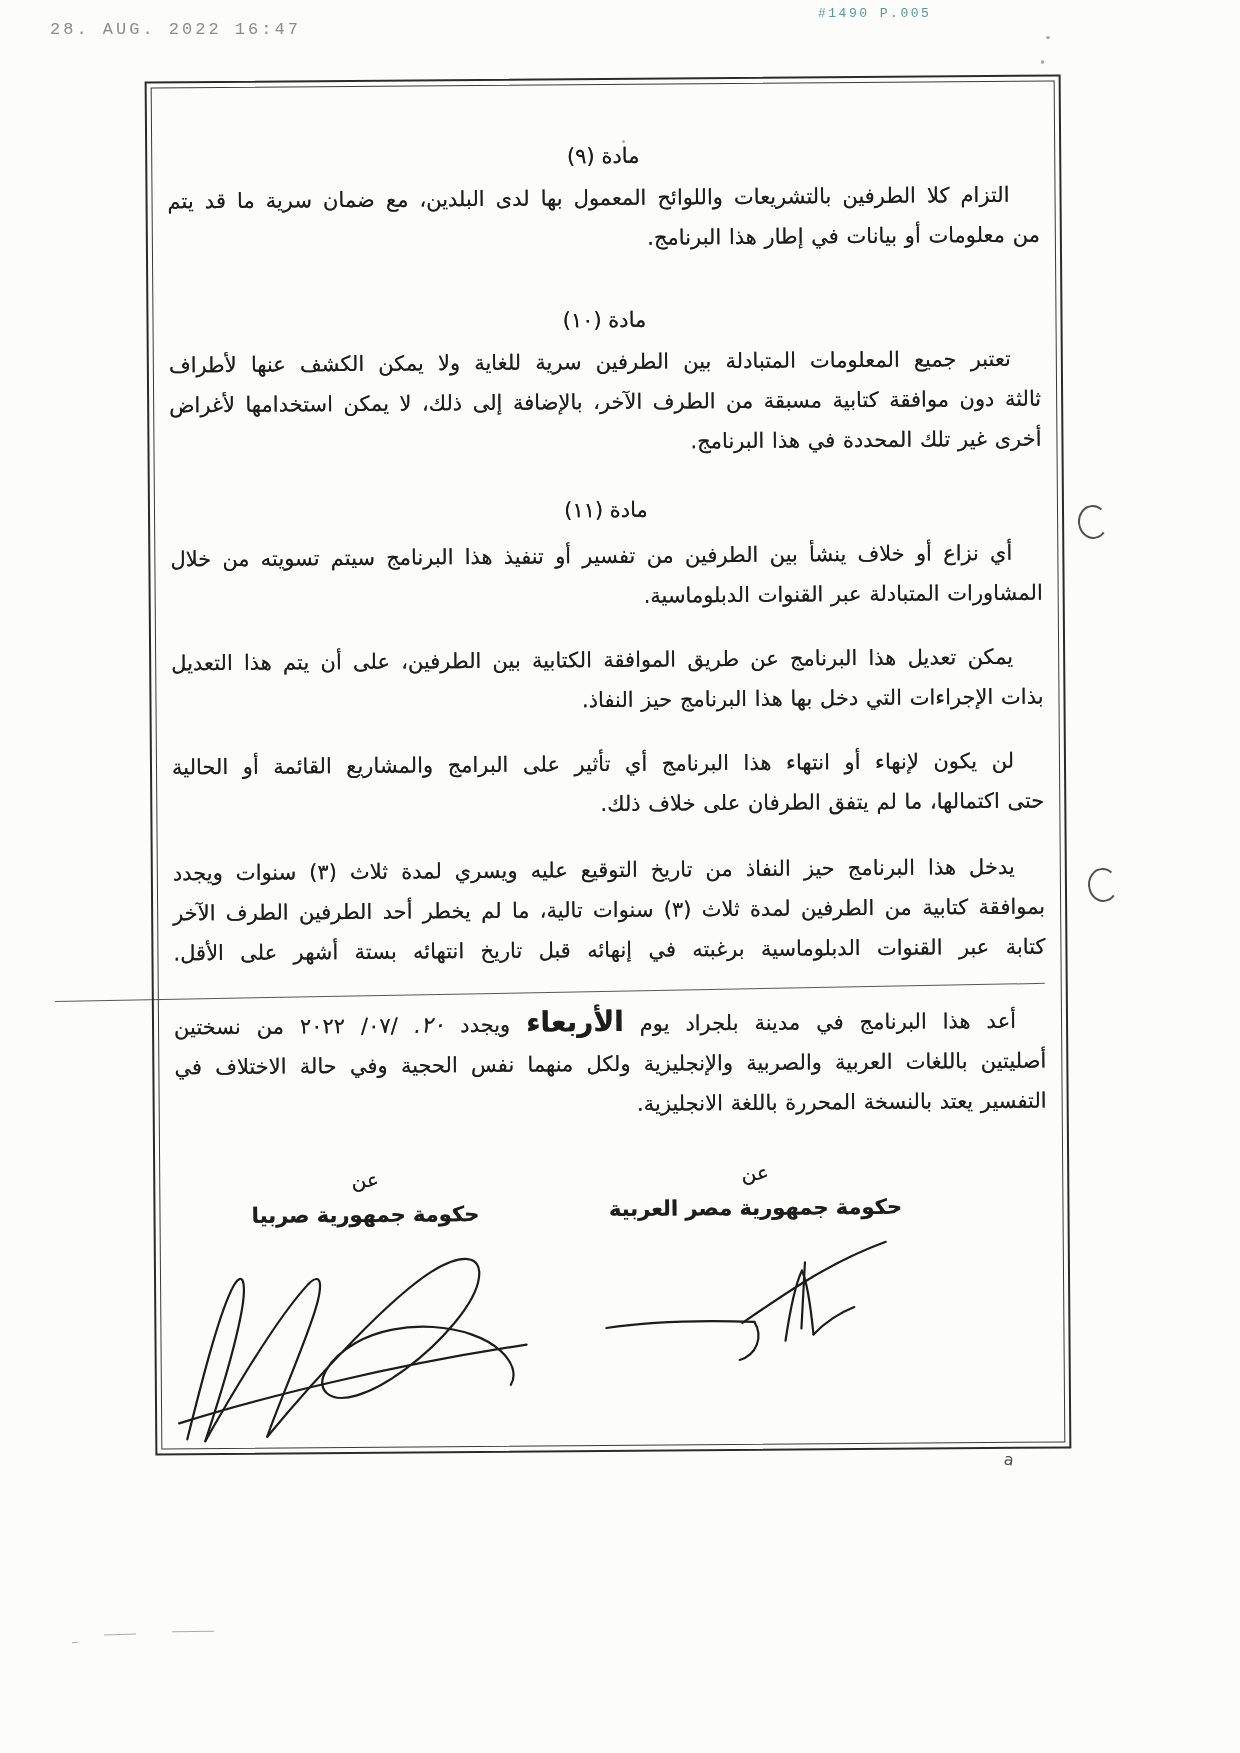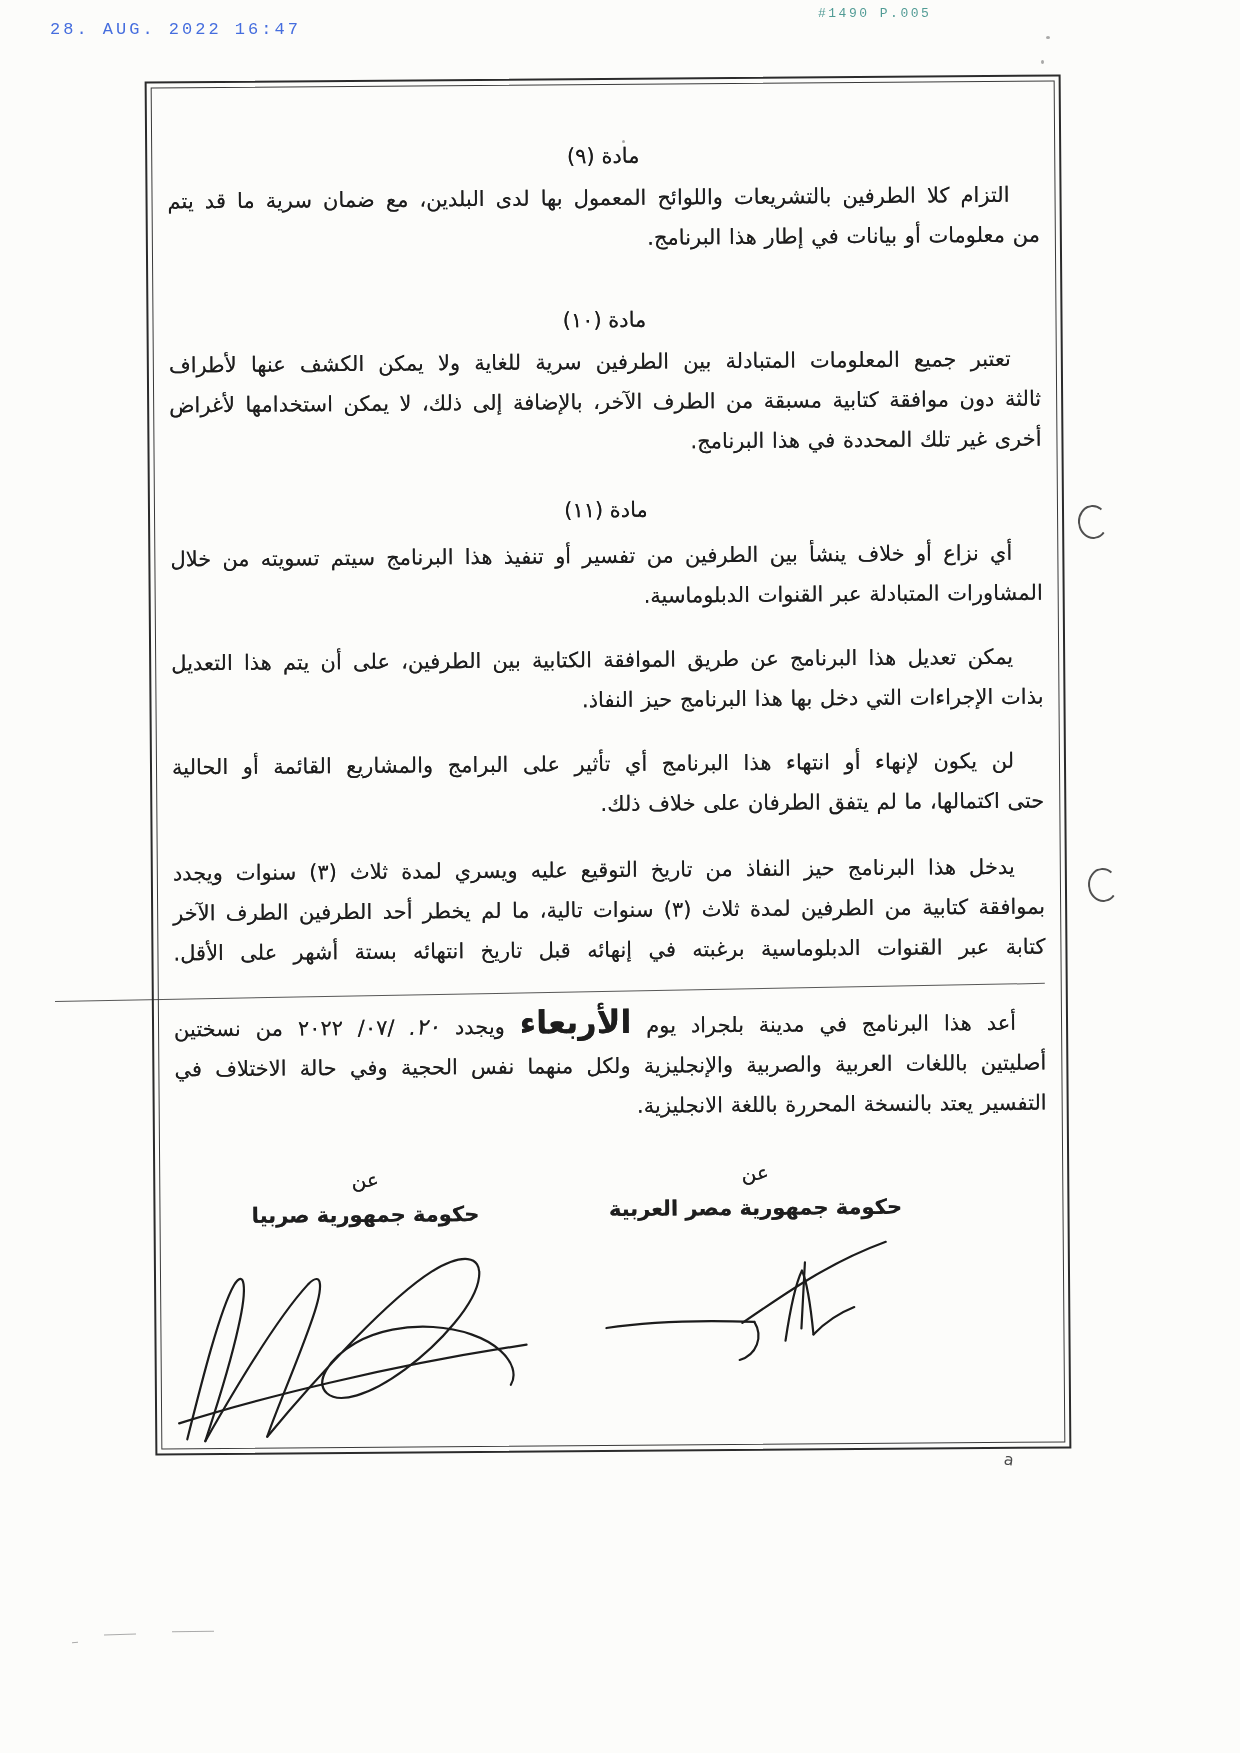--- a/index.html
+++ b/index.html
@@ -5,21 +5,21 @@
   html,body { margin:0; padding:0; background:#e9e9e7; }
   .page {
     position:relative; width:1240px; height:1753px; margin:0 auto;
     background:#fcfcfa; overflow:hidden;
     font-family:"DejaVu Sans", sans-serif; color:#1e1e1e;
   }
   
   .fax-datetime {
     position:absolute; left:50px; top:20px;
     font-family:"Liberation Mono","DejaVu Sans Mono",monospace;
-    font-size:17px; letter-spacing:3px; color:#1d4ed8; opacity:.82;
+    font-size:17px; letter-spacing:3px; color:#737373; opacity:.82;
   }
   .fax-pageref {
     position:absolute; left:818px; top:6px;
     font-family:"Liberation Mono","DejaVu Sans Mono",monospace;
     font-size:13px; letter-spacing:2.5px; color:#0f766e; opacity:.72;
   }
   
   .frame {
     position:absolute; left:150px; top:78px; width:912px; height:1370px;
     border:2.5px solid #2b2b2b;
@@ -36,21 +36,21 @@
     text-shadow:0 0 .6px rgba(25,25,25,.8);
   }
   .para {
     position:absolute; right:20px; left:20px; direction:rtl;
     font-size:21px; line-height:40px; color:#1d1d1d;
     text-shadow:0 0 .6px rgba(25,25,25,.75); word-spacing:1px;
   }
   .line       { text-align:right; }
   .line.full  { text-align:justify; text-align-last:justify; }
   .line.first { padding-right:30px; }
-  .day-word   { font-weight:bold; font-size:32px;margin-top:48px; }
+  .day-word   { font-weight:bold; font-size:28px;margin-top:48px; }
   .day-num    { font-size:22px; font-style:italic; display:inline-block; transform:rotate(-2deg); }
   
   .sig-col { position:absolute; text-align:center; direction:rtl;
              text-shadow:0 0 .6px rgba(25,25,25,.75); }
   .sig-col .on-behalf { font-size:20px; line-height:28px; }
   .sig-col .party     { font-size:21px; line-height:30px; margin-top:6px; font-weight:600; }
   .sig-col-egypt  { top:1080px; left:430px; width:340px; }
   .sig-col-serbia { top:1084px; left:50px;  width:320px; }
   .sig-svg { position:absolute; }
   .sig-svg path { stroke:#1c1c1c; stroke-width:2.2; fill:none;

